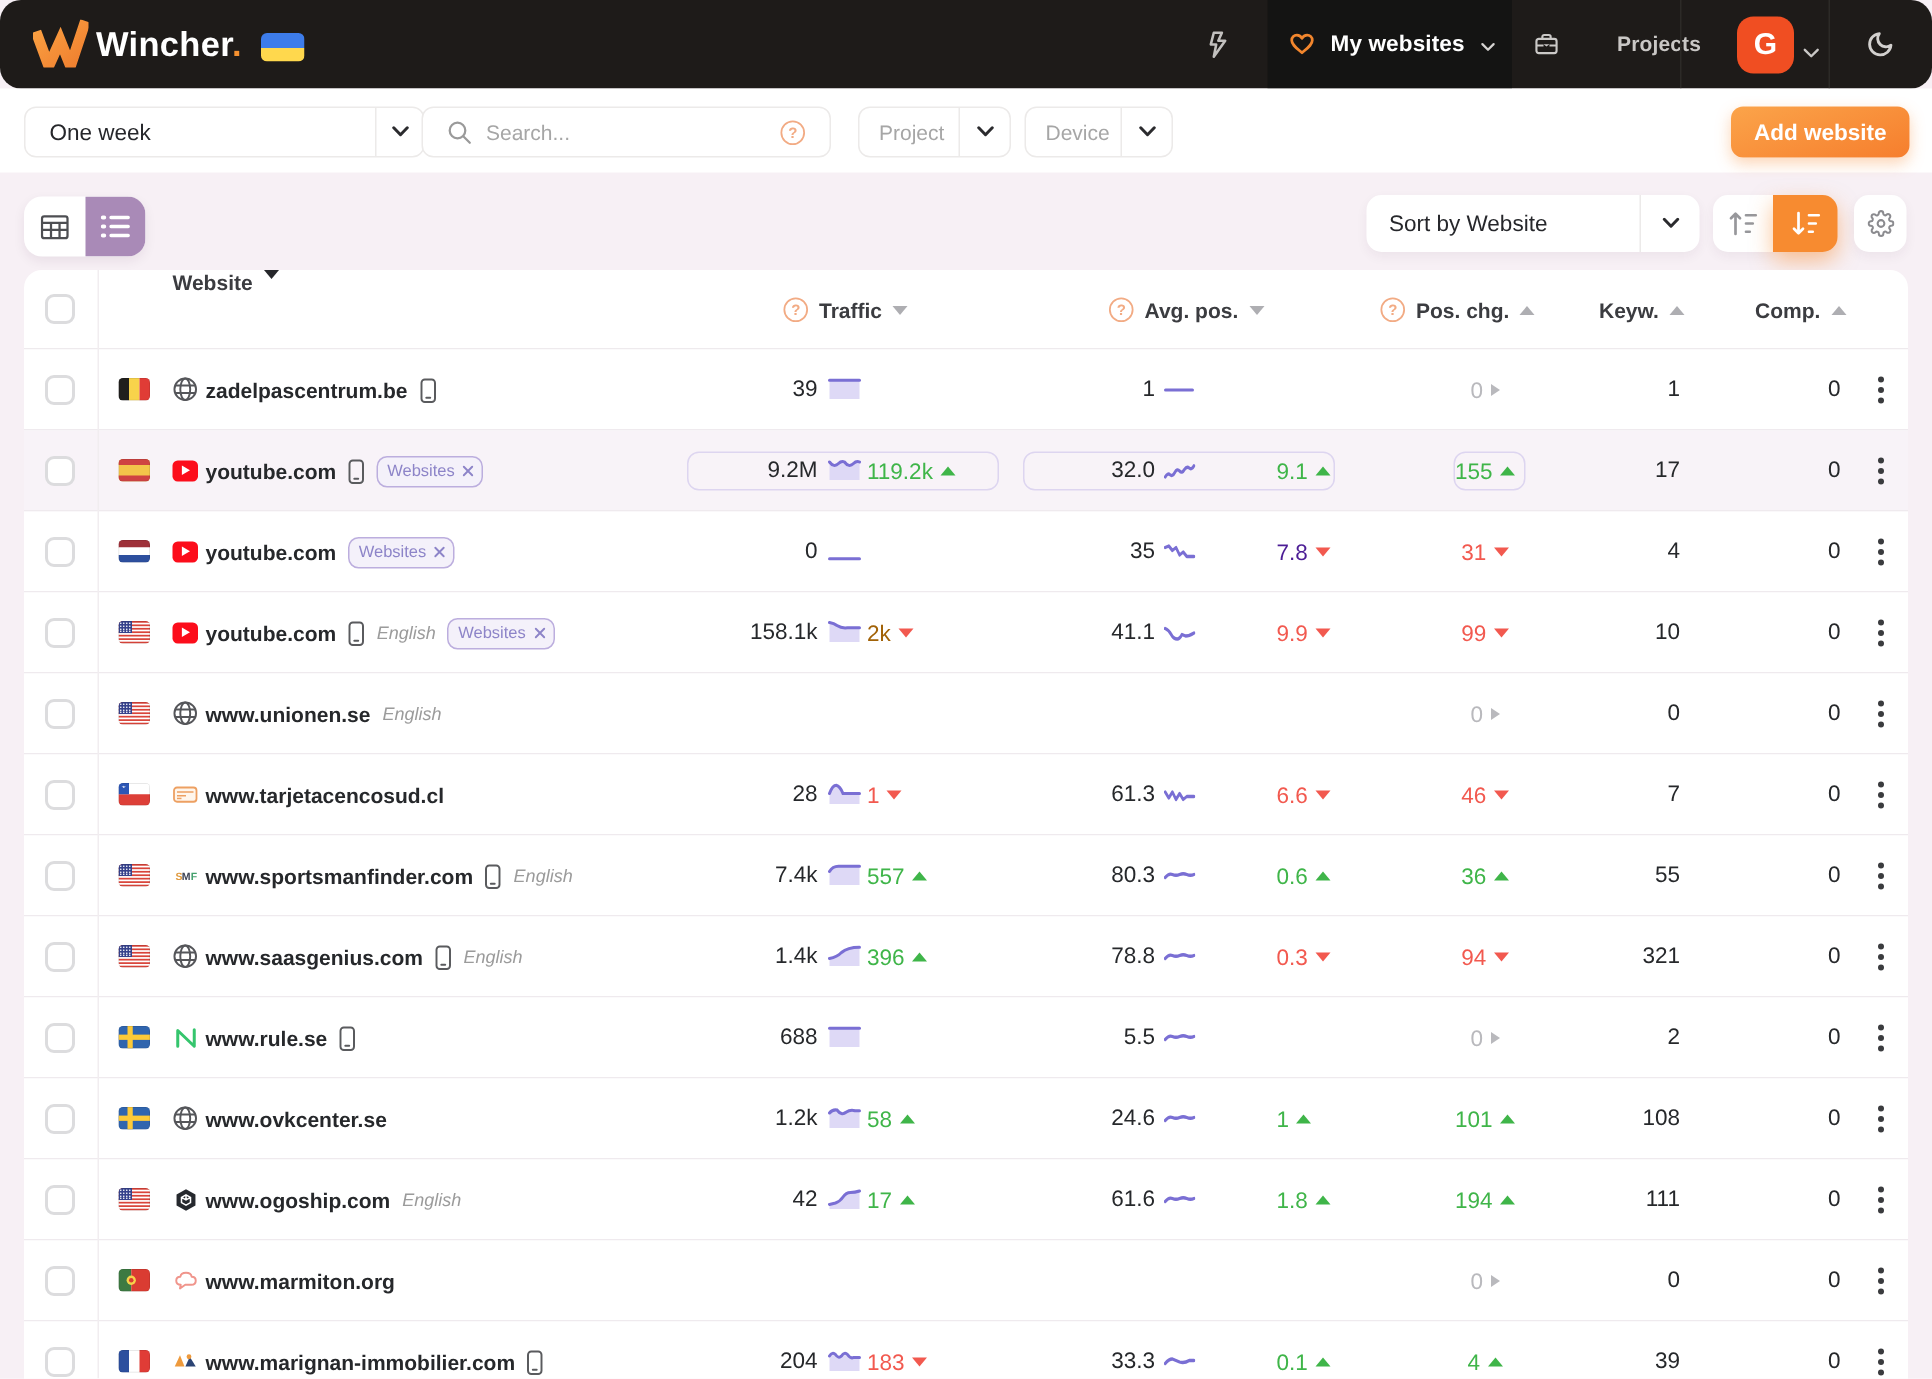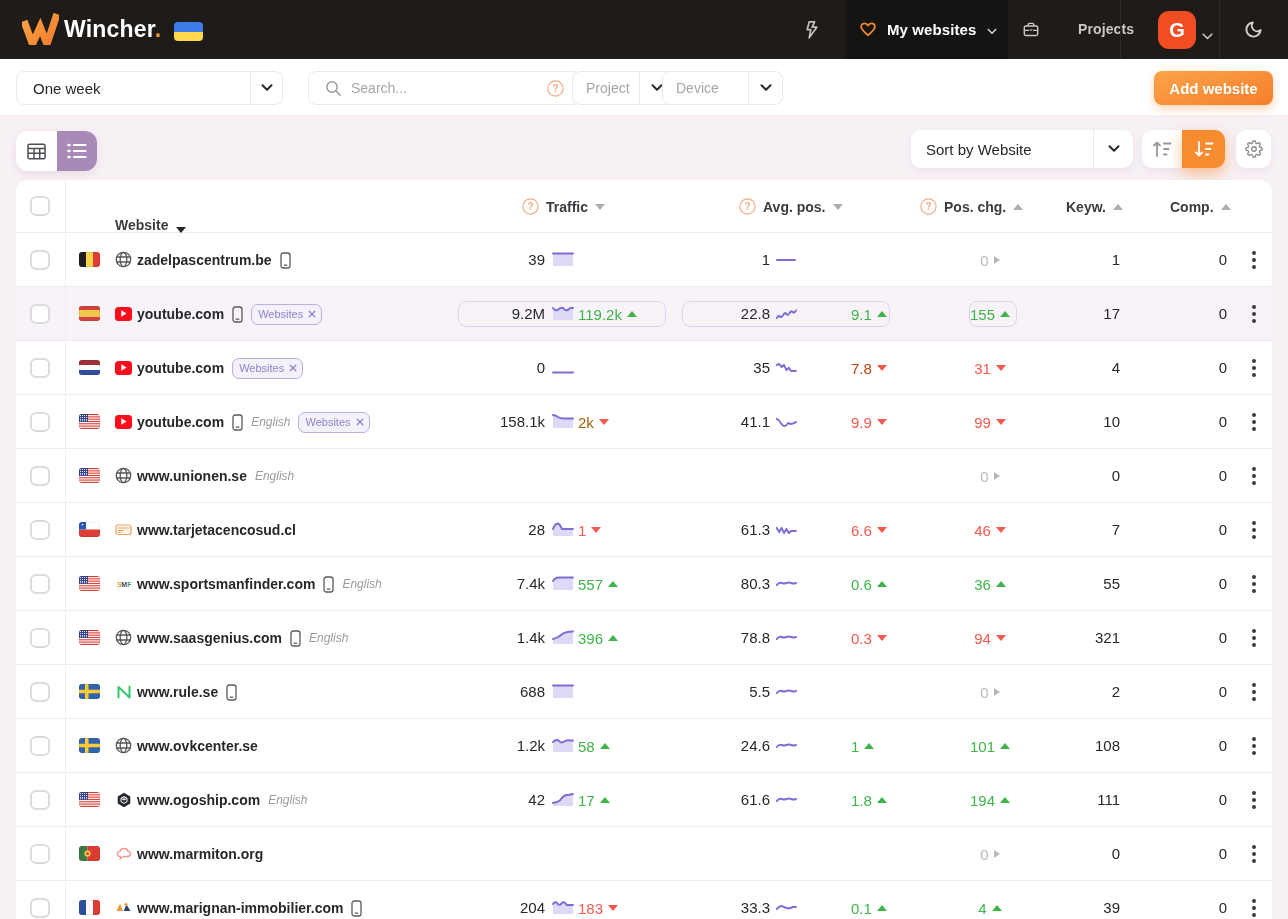--- a/index.html
+++ b/index.html
@@ -1,19 +1,19 @@
 <!DOCTYPE html>
 <html><head><meta charset="utf-8"><style>
 * { margin:0; padding:0; box-sizing:border-box; }
 html,body { width:1288px; height:919px; overflow:hidden; background:#f7f0f5;
   font-family:"Liberation Sans",sans-serif; -webkit-font-smoothing:antialiased; }
 .abs { position:absolute; }
 
 
-#hdr { position:absolute; left:0; top:0; width:1288px; height:59px; background:#1e1b19; }
+#hdr { position:absolute; left:0; top:0; width:1288px; height:59px; background:#1e1b19;border-radius:14px; }
 #hdr .logo { position:absolute; left:22px; top:13px; }
 #hdr .brand { position:absolute; left:64px; top:16px; font-size:23px; font-weight:bold; color:#fff; letter-spacing:0.2px; }
 #hdr .brand i { font-style:normal; color:#f6912f; }
 #hdr .ua { position:absolute; left:174px; top:22px; width:29px; height:19px; border-radius:4px; overflow:hidden; }
 #hdr .ua div { height:50%; }
 .tab { position:absolute; left:845px; top:0; width:163px; height:59px; background:#141413; display:flex; align-items:center; }
 .hnav { color:#fff; font-size:15px; font-weight:bold; white-space:nowrap; letter-spacing:0.1px; }
 .hdiv { position:absolute; top:0; width:1px; height:59px; background:#2c2a27; }
 .avatar { position:absolute; left:1158px; top:11px; width:38px; height:38px; border-radius:11px; background:#f04e22;
   color:#fff; font-size:20px; font-weight:bold; display:flex; align-items:center; justify-content:center; }
@@ -36,21 +36,21 @@
 .toggle .on { background:#a98ab7; }
 .sortsel { position:absolute; left:911px; top:130px; width:222px; height:38px; background:#fff; border-radius:10px;
   box-shadow:0 3px 8px rgba(60,30,70,0.06); display:flex; align-items:center; font-size:15px; color:#26272b; }
 .sqbtn { position:absolute; top:130px; height:38px; background:#fff; display:flex; align-items:center; justify-content:center;
   box-shadow:0 3px 8px rgba(60,30,70,0.06); }
 
 
 #tbl { position:absolute; left:16px; top:180px; width:1256px; height:739px; background:#fff;
   border-radius:12px 12px 0 0; overflow:hidden; }
 #thead { position:relative; height:53px; border-bottom:1px solid #eeeaed; }
-#thead .wcol { position:absolute; left:99px; top:0; height:53px; display:flex; align-items:flex-end; gap:8px;
+#thead .wcol { position:absolute; left:99px; top:0; height:53px; display:flex; align-items:flex-start; gap:8px;
   font-size:14px; font-weight:bold; color:#3b3c40; }
 .hcol { position:absolute; top:0; height:53px; display:flex; align-items:center; gap:7px;
   font-size:14px; font-weight:bold; color:#3b3c40; }
 .colline { position:absolute; left:49px; top:0; width:1px; height:739px; background:#f1edf0; z-index:5; }
 
 .row { position:relative; height:54px; border-bottom:1px solid #efeaee; background:#fff; }
 .row.hl { background:#f8f3f8; }
 .cb { position:absolute; left:14px; top:17px; width:20px; height:20px; border:2px solid #dcdcde; border-radius:6px; background:#fff; }
 .fl { position:absolute; left:63px; top:19px; }
 .flag { border-radius:3px; display:block; }
@@ -138,21 +138,21 @@
 <div id="fbar">
   <div class="ctl" style="left:16px;width:267px">
     <span style="margin-left:16px">One week</span>
     <div class="vdiv" style="margin-left:auto"></div>
     <span style="width:31px;display:flex;justify-content:center">
         <svg width="12" height="8" viewBox="0 0 12 8" fill="none" stroke="#2b2b2e" stroke-width="2" stroke-linecap="round" stroke-linejoin="round">
           <path d="M1.5,1.2 L6,5.8 L10.5,1.2"></path>
         </svg>
       </span>
   </div>
-  <div class="ctl" style="left:308px;width:273px">
+  <div class="ctl" style="left:281px;width:273px">
     <span style="margin-left:16px;display:flex">
         <svg width="17" height="17" viewBox="0 0 17 17" fill="none" stroke="#9a9a9a" stroke-width="1.5" stroke-linecap="round">
           <circle cx="7" cy="7" r="5.2"></circle>
           <path d="M11,11 L15.2,15.2"></path>
         </svg>
       </span>
     <span class="ph" style="margin-left:9px">Search...</span>
     <span style="margin-left:auto;margin-right:16px;display:flex">
         <span class="help">
           <svg width="17" height="17" viewBox="0 0 17 17">
@@ -164,21 +164,21 @@
   </div>
   <div class="ctl" style="left:572px;width:102px">
     <span class="ph" style="margin-left:13px">Project</span>
     <div class="vdiv" style="margin-left:auto"></div>
     <span style="width:33px;display:flex;justify-content:center">
         <svg width="12" height="8" viewBox="0 0 12 8" fill="none" stroke="#2b2b2e" stroke-width="2" stroke-linecap="round" stroke-linejoin="round">
           <path d="M1.5,1.2 L6,5.8 L10.5,1.2"></path>
         </svg>
       </span>
   </div>
-  <div class="ctl" style="left:662px;width:121px">
+  <div class="ctl" style="left:683px;width:99px">
     <span class="ph" style="margin-left:13px">Device</span>
     <div class="vdiv" style="margin-left:auto"></div>
     <span style="width:33px;display:flex;justify-content:center">
         <svg width="12" height="8" viewBox="0 0 12 8" fill="none" stroke="#2b2b2e" stroke-width="2" stroke-linecap="round" stroke-linejoin="round">
           <path d="M1.5,1.2 L6,5.8 L10.5,1.2"></path>
         </svg>
       </span>
   </div>
   <div class="addbtn">Add website</div>
 </div>
@@ -352,21 +352,21 @@
       <div class="tnum">9.2M</div>
       <div class="tsp">
         <svg class="tspark" width="22" height="16" viewBox="0 0 22 16">
           <path d="M1,4 Q4,8 7,5 Q9,3 11,4 Q14,8 17,5 Q19,3 21,4 V16 H1 Z" fill="#ded9f6" stroke="none"></path>
           <path d="M1,4 Q4,8 7,5 Q9,3 11,4 Q14,8 17,5 Q19,3 21,4" fill="none" stroke="#7a6fd4" stroke-width="2" stroke-linecap="round"></path>
         </svg>
       </div>
       <div class="tch">
         <span class="chg" style="color:#3fb549">119.2k<i class="tri t-up"></i></span>
       </div>
-      <div class="anum">22.8</div>
+      <div class="anum">32.0</div>
       <div class="asp">
         <svg class="aspark" width="21" height="14" viewBox="0 0 21 14">
           <g transform="scale(0.8,1)">
             <path d="M1,11 Q3,8 5,9.5 Q7,11 9,8 Q11,5 13,7 Q15,9 17,6 Q19,3.5 21,5 Q23,6.5 25,3.5" fill="none" stroke="#7a6fd4" stroke-width="2.2" stroke-linecap="round" stroke-linejoin="round"></path>
           </g>
         </svg>
       </div>
       <div class="ach">
         <span class="chg" style="color:#3fb549">9.1<i class="tri t-up"></i></span>
       </div>
@@ -416,21 +416,21 @@
       </div>
       <div class="anum">35</div>
       <div class="asp">
         <svg class="aspark" width="21" height="14" viewBox="0 0 21 14">
           <g transform="scale(0.8,1)">
             <path d="M1,4 L4,3 L7,6 L10,4 L13,9 L16,7 L19,10 L25,10" fill="none" stroke="#7a6fd4" stroke-width="2.2" stroke-linecap="round" stroke-linejoin="round"></path>
           </g>
         </svg>
       </div>
       <div class="ach">
-        <span class="chg" style="color:#c2410c">7.8<i class="tri t-down"></i></span>
+        <span class="chg" style="color:#4c1d95">7.8<i class="tri t-down"></i></span>
       </div>
       <div class="pos">
         <span class="chg" style="color:#f2594f">31<i class="tri t-down"></i></span>
       </div>
       <div class="kw">4</div>
       <div class="comp">0</div>
       <div class="dots">
         <i></i>
         <i></i>
         <i></i>

